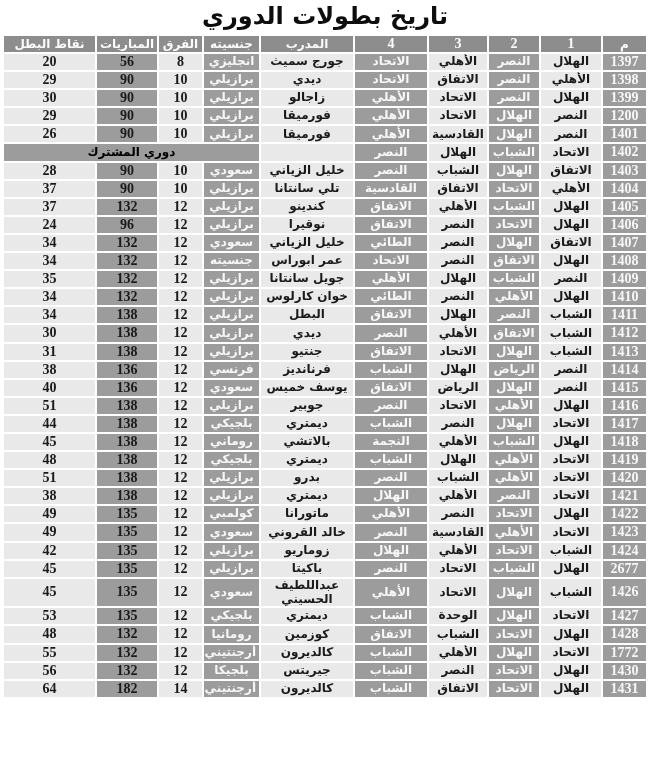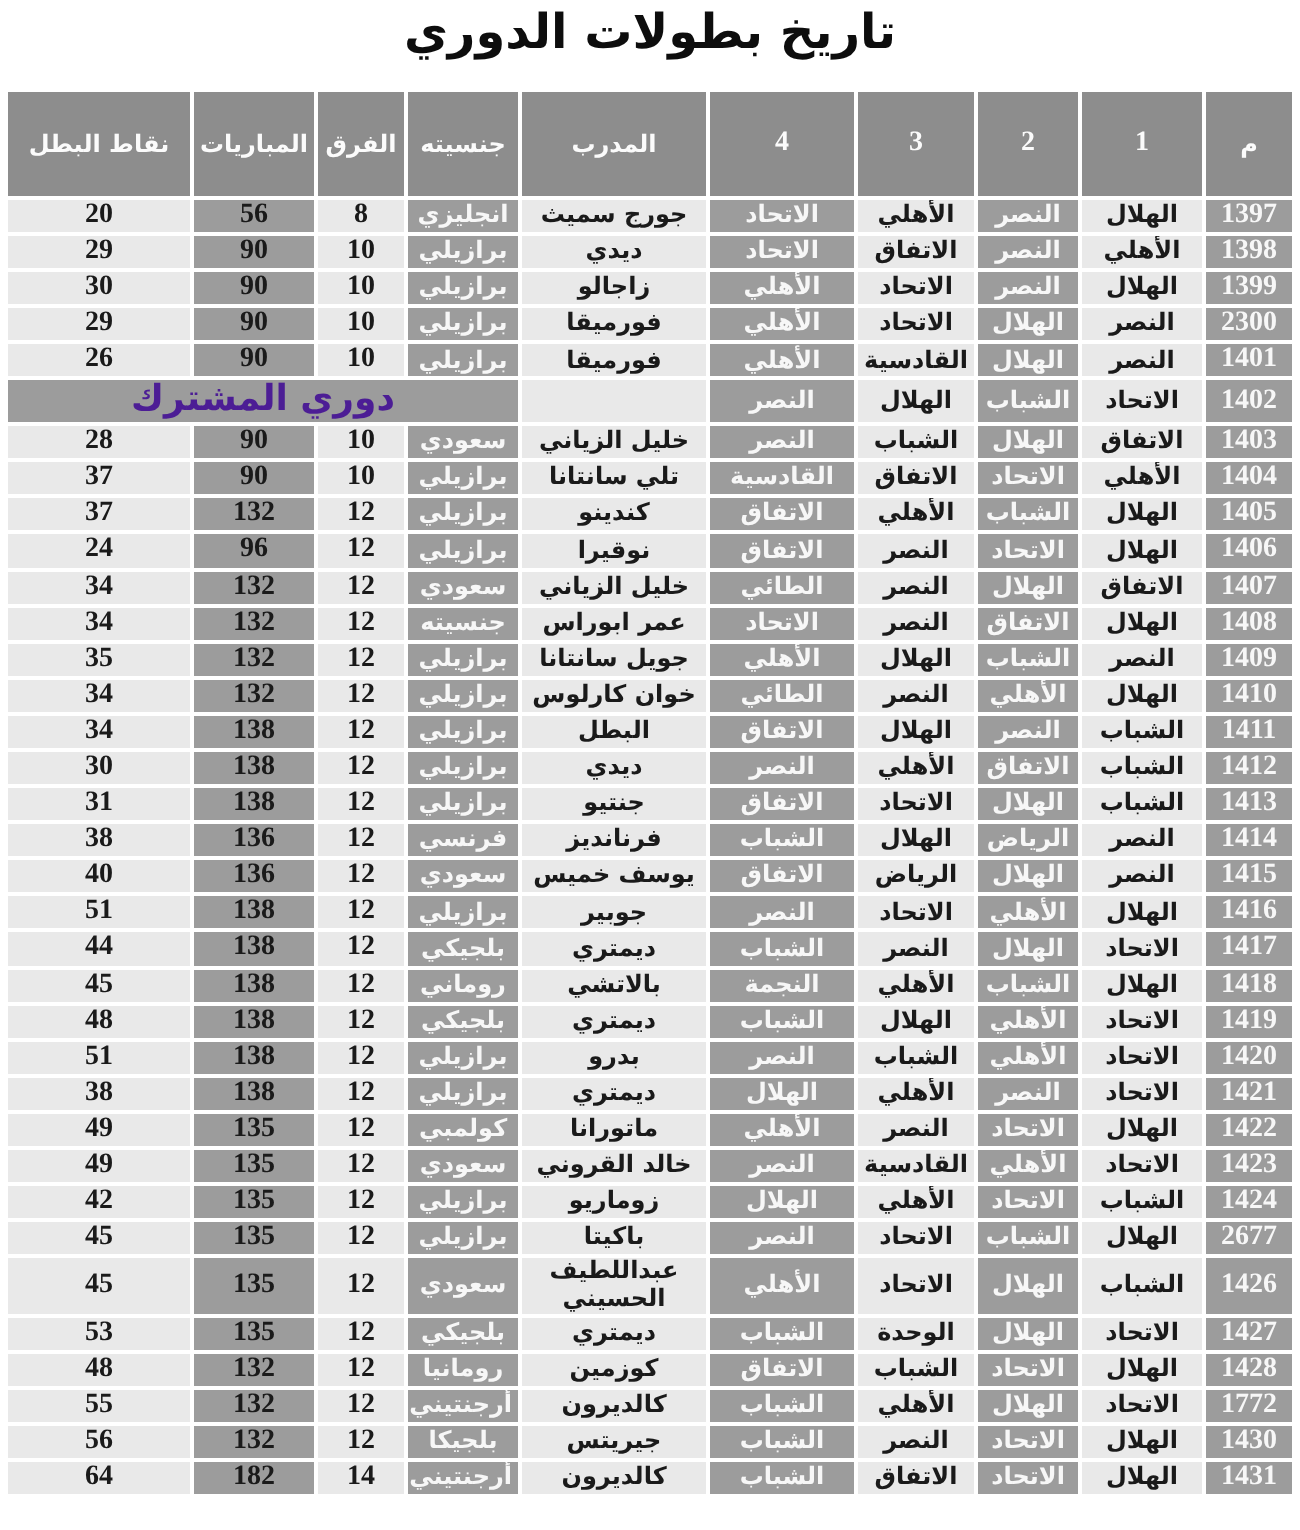--- a/index.html
+++ b/index.html
@@ -1,44 +1,44 @@
 <!DOCTYPE html>
 <html lang="ar"><head>
 <meta charset="utf-8">
 <style>
   html,body{margin:0;padding:0;}
   body{
     width:650px;height:765px;background:#ffffff;overflow:hidden;
     font-family:"DejaVu Sans",sans-serif;
   }
   .page-title{
-    margin:2px 0 14px 0;text-align:center;
+    margin:2px 0 4px 0;text-align:center;
     font-size:24px;font-weight:bold;color:#0d0d0d;
     font-family:"DejaVu Sans",sans-serif;
   }
   table.league{
     direction:rtl;width:646px;margin:0 auto;
     border-collapse:separate;border-spacing:2px;
     table-layout:fixed;background:#ffffff;
   }
   th{
     background:#8d8d8d;color:#fbfbfb;
     font-size:12px;font-weight:bold;height:16px;
-    padding:18px 3px;text-align:center;vertical-align:middle;
+    padding:0 3px;text-align:center;vertical-align:middle;
   }
   td{
     height:16px;padding:0 3px;text-align:center;vertical-align:middle;
     overflow:hidden;line-height:1.15;
   }
   td.ar{font-size:12px;font-weight:bold;font-family:"DejaVu Sans",sans-serif;}
   td.num,th.num{font-size:14px;font-weight:bold;font-family:"Liberation Serif",serif;}
   td.g{background:#9c9c9c;color:#f7f7f7;}
   td.gd{background:#9c9c9c;color:#1a1a1a;}
   td.l{background:#e9e9e9;color:#1a1a1a;}
-  td.merged{background:#9c9c9c;color:#4c1d95;font-size:18px;font-weight:bold;}
+  td.merged{background:#9c9c9c;color:#000000;font-size:12px;font-weight:bold;}
 </style>
 </head>
 <body>
 
 <h1 class="page-title">تاريخ بطولات الدوري</h1>
 
 <table class="league">
   <colgroup>
     <col style="width:43px">
       <col style="width:60px">
@@ -96,21 +96,21 @@
         <td class="g ar">النصر</td>
         <td class="l ar">الاتحاد</td>
         <td class="g ar">الأهلي</td>
         <td class="l ar">زاجالو</td>
         <td class="g ar">برازيلي</td>
         <td class="l num">10</td>
         <td class="gd num">90</td>
         <td class="l num">30</td>
       </tr>
       <tr>
-        <td class="g num">2300</td>
+        <td class="g num">1200</td>
         <td class="l ar">النصر</td>
         <td class="g ar">الهلال</td>
         <td class="l ar">الاتحاد</td>
         <td class="g ar">الأهلي</td>
         <td class="l ar">فورميقا</td>
         <td class="g ar">برازيلي</td>
         <td class="l num">10</td>
         <td class="gd num">90</td>
         <td class="l num">29</td>
       </tr>

